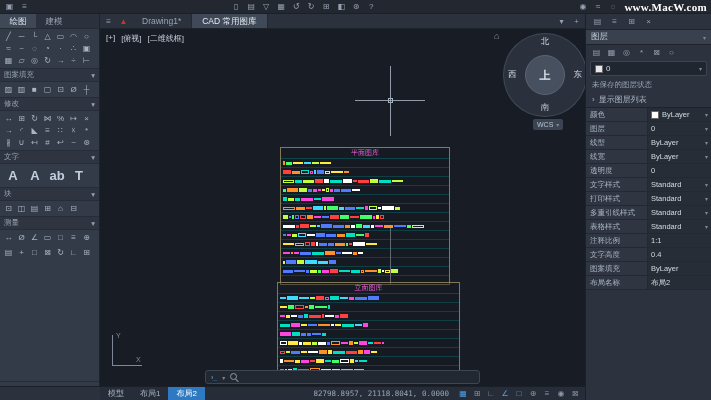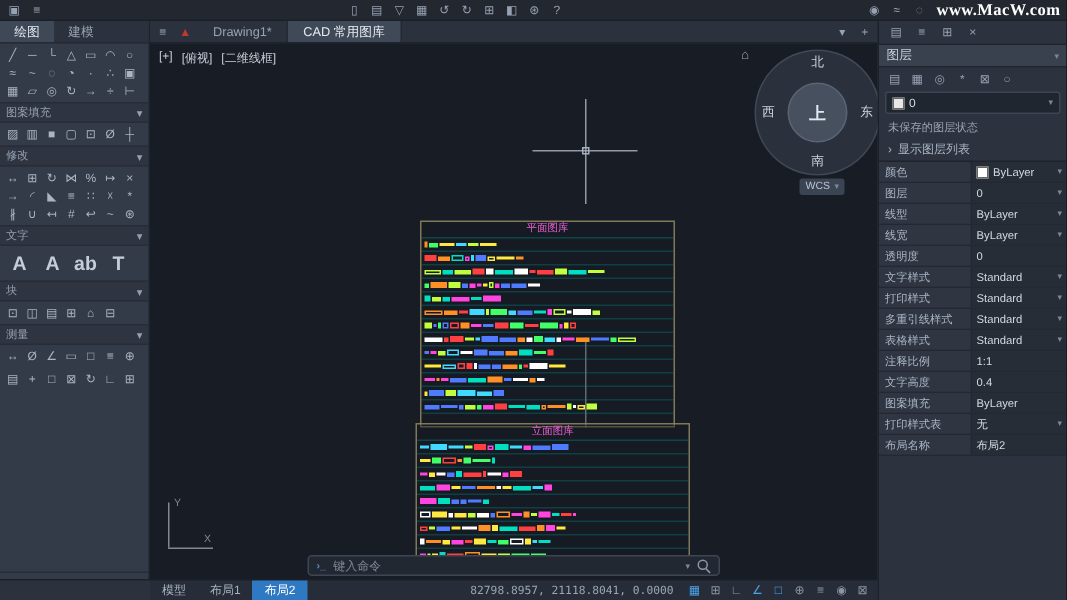--- a/index.html
+++ b/index.html
@@ -320,21 +320,20 @@
 
     <div class="ucs-line" id="ucs-y"></div>
     <div class="ucs-line" id="ucs-x"></div>
     <span class="ucs-lbl" id="ucs-ylbl">Y</span>
     <span class="ucs-lbl" id="ucs-xlbl">X</span>
 
     <div id="leader-line"></div>
 
     <div id="dock">
       <span id="dock-prompt">›_</span>
-      <span id="dock-input">键入命令</span>
       <span class="dock-dd">▾</span>
       <span class="mag"></span>
     </div>
   <div class="lib-box" style="left: 180px; top: 118px; width: 170px; height: 138px;">
         <div class="lib-title">平面图库</div>
         <div class="lib-row">
           <span class="lib-block" style="width: 2px; height: 4px; background: rgb(255, 144, 39);"></span>
           <span class="lib-block" style="width: 6px; height: 3px; background: rgb(65, 255, 102);"></span>
           <span class="lib-block" style="width: 10px; height: 2px; background: rgb(255, 232, 64);"></span>
           <span class="lib-block" style="width: 7px; height: 2px; background: rgb(64, 217, 255);"></span>
@@ -728,27 +727,20 @@
             <span>0.4</span>
           </div>
         </div>
         <div class="prop-row">
           <div class="prop-label">图案填充</div>
           <div class="prop-value">
             <span>ByLayer</span>
           </div>
         </div>
         <div class="prop-row">
-          <div class="prop-label">打印样式表</div>
-          <div class="prop-value">
-            <span>无</span>
-            <span class="pv-dd">▾</span>
-          </div>
-        </div>
-        <div class="prop-row">
           <div class="prop-label">布局名称</div>
           <div class="prop-value">
             <span>布局2</span>
           </div>
         </div>
       </div>
   </div>
 
   <div id="statusbar">
     <div style="display:flex">

